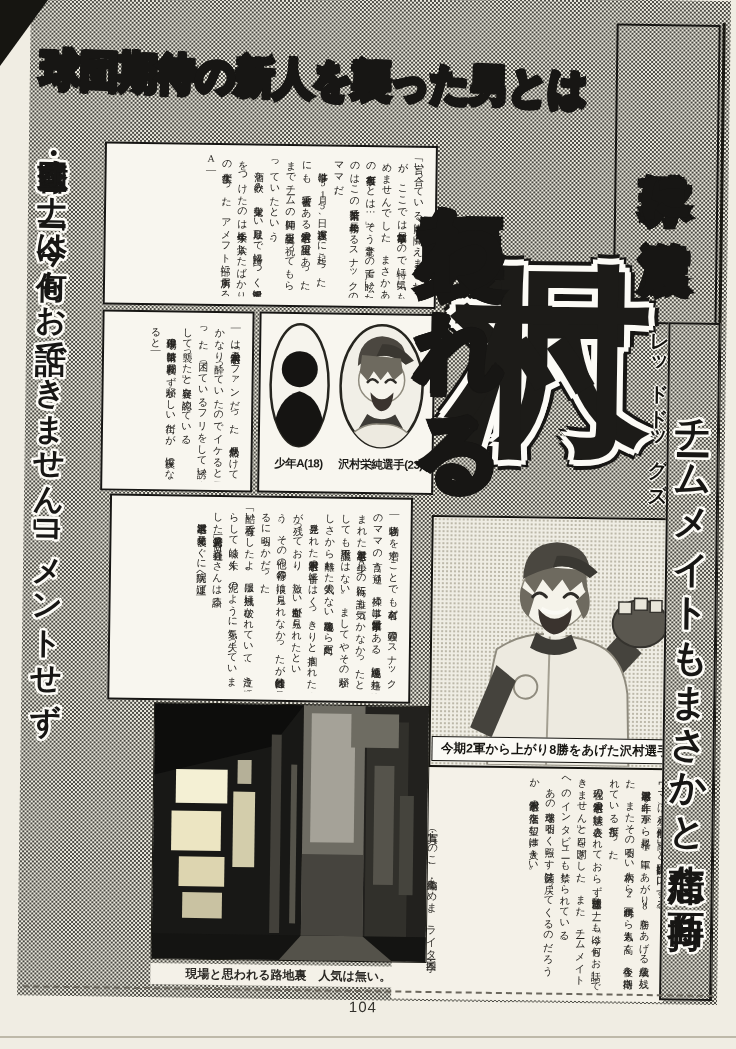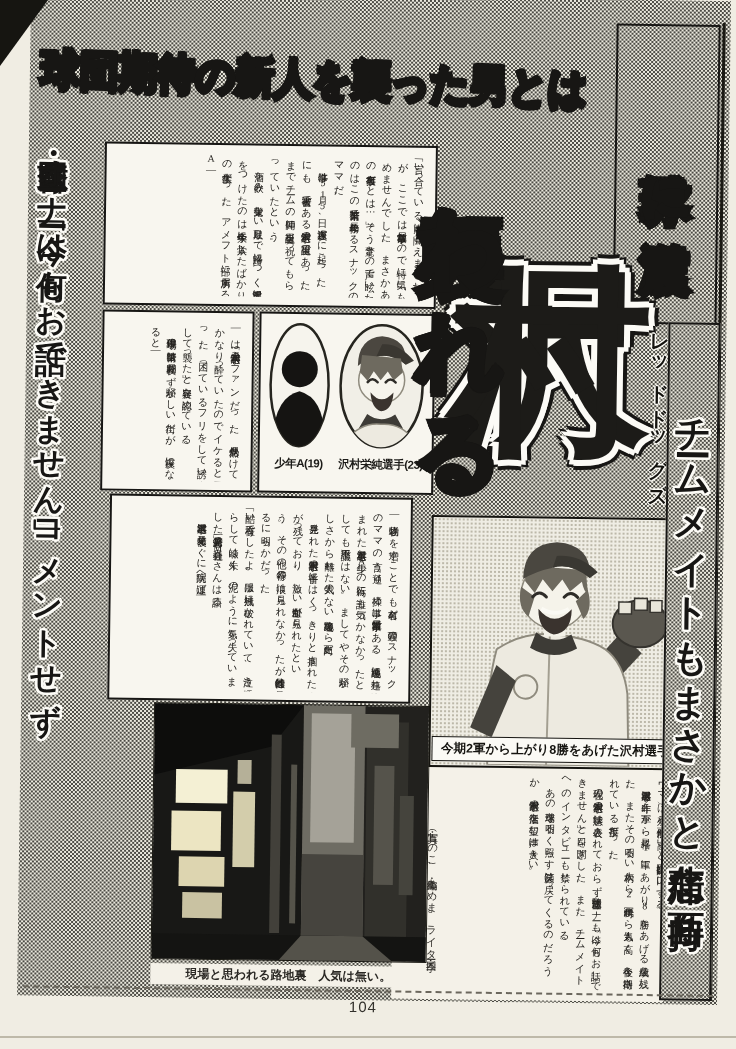--- a/index.html
+++ b/index.html
@@ -118,21 +118,21 @@
               <clipPath id="ovA">
                 <ellipse cx="32" cy="64" rx="29" ry="61"></ellipse>
               </clipPath>
             </defs>
           <ellipse cx="32" cy="64" rx="29" ry="61" fill="#f6f4ed" stroke="#26251f" stroke-width="2.5"></ellipse>
           <g clip-path="url(#ovA)">
             <circle cx="32" cy="48" r="18" fill="#151412"></circle>
             <path d="M6,116 Q8,76 32,70 Q56,76 58,116 L58,132 L6,132 Z" fill="#151412"></path>
           </g>
         </svg>
-        <div class="plabel">少年A(19)</div>
+        <div class="plabel">少年A(18)</div>
       </div>
       <div class="pcol">
         <svg width="88" height="132" viewBox="0 0 88 132">
           <defs>
               <clipPath id="ovB">
                 <ellipse cx="44" cy="64" rx="41" ry="61"></ellipse>
               </clipPath>
             </defs>
           <ellipse cx="44" cy="64" rx="41" ry="61" fill="#f1efe7" stroke="#26251f" stroke-width="2.5"></ellipse>
           <g clip-path="url(#ovB)">

